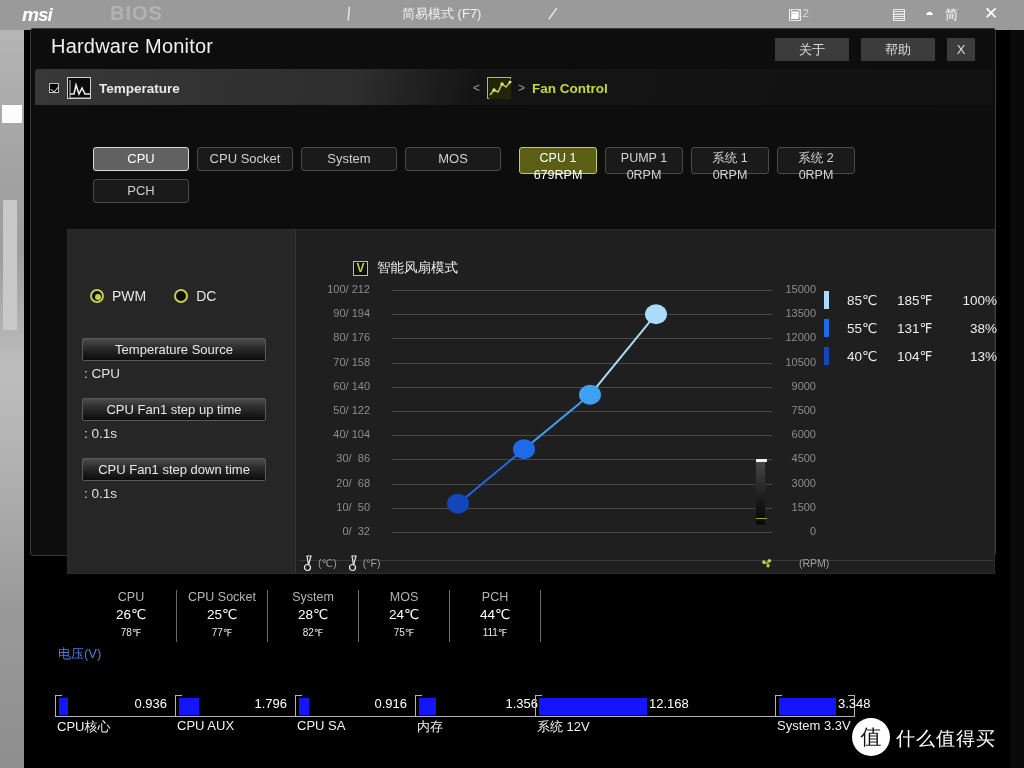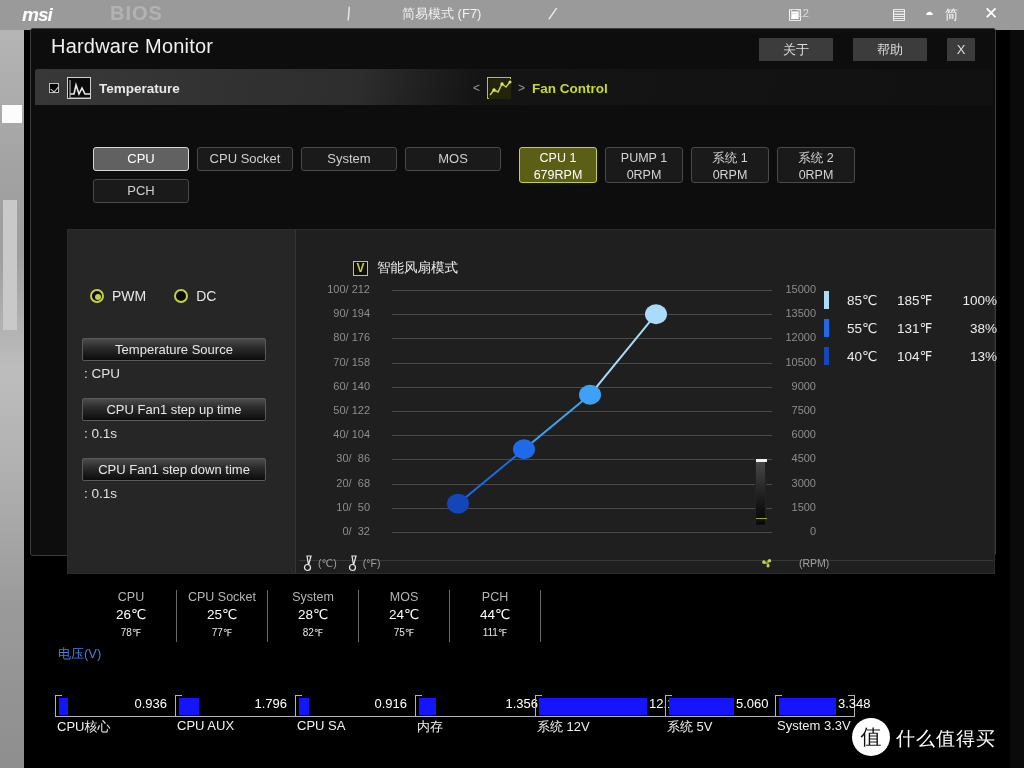--- a/index.html
+++ b/index.html
@@ -65,21 +65,21 @@
     position:absolute; left:30px; top:28px; width:966px; height:528px;
     background:#0d0d0d;
     border:1px solid #3a3a3a;
     border-radius:3px;
   }
   .dlg-title {
     position:absolute; left:20px; top:6px;
     font-size:20px; color:#f0f0f0; font-weight:normal;
     letter-spacing:0.2px;
   }
-  .win-btns { position:absolute; right:20px; top:9px; display:flex; gap:20px;margin-left:48px; }
+  .win-btns { position:absolute; right:20px; top:9px; display:flex; gap:12px;margin-left:48px; }
   .win-btn {
     background:#3c3c3c;
     color:#dcdcdc; font-size:13px;
     border:none; outline:none;
     height:23px; line-height:23px;
     padding:0 4px;
     text-align:center; cursor:default;
     border-radius:1px 1px 0 0;
   }
   .win-btn.about { width:74px; }
@@ -138,21 +138,21 @@
     color:#cfcfcf;
     background:#1a1a1a;
     border:1px solid #4a4a4a;
     border-radius:3px;
     cursor:default;
   }
   .sel-btn.active {
     background:#616161; color:#ffffff; border-color:#d6d6d6;
   }
   .fan-btn {
-    width:78px; height:36px;
+    width:78px; height:27px;
     border:1px solid #4a4a4a; border-radius:3px;
     background:#1a1a1a; color:#d4d4d4;
     font-size:12.5px; text-align:center;
     padding-top:2px; line-height:17px;
     cursor:default;
   }
   .fan-btn.active {
     background:#5b5f15; border-color:#c3ce4a; color:#ffffff;
   }
 
@@ -632,27 +632,20 @@
         <div class="volt-val" style="left:34px;width:89px">1.356</div>
         <div class="volt-name">内存</div>
       </div>
       <div class="volt-cell" style="left: 480px; width: 130px;">
         <div class="volt-bracket-l"></div>
         <div class="volt-bracket-t"></div>
         <div class="volt-bar" style="width:108px"></div>
         <div class="volt-val" style="left:114px;width:8px">12.168</div>
         <div class="volt-name">系统 12V</div>
       </div>
-      <div class="volt-cell" style="left: 610px; width: 110px;">
-        <div class="volt-bracket-l"></div>
-        <div class="volt-bracket-t"></div>
-        <div class="volt-bar" style="width:65px"></div>
-        <div class="volt-val" style="left:71px;width:31px">5.060</div>
-        <div class="volt-name">系统 5V</div>
-      </div>
       <div class="volt-cell" style="left: 720px; width: 80px;">
         <div class="volt-bracket-l"></div>
         <div class="volt-bracket-t"></div>
         <div class="volt-bar" style="width:57px"></div>
         <div class="volt-val" style="left:63px;width:9px">3.348</div>
         <div class="volt-name">System 3.3V</div>
       </div>
     </div>
 
   <div class="wm">值</div>

